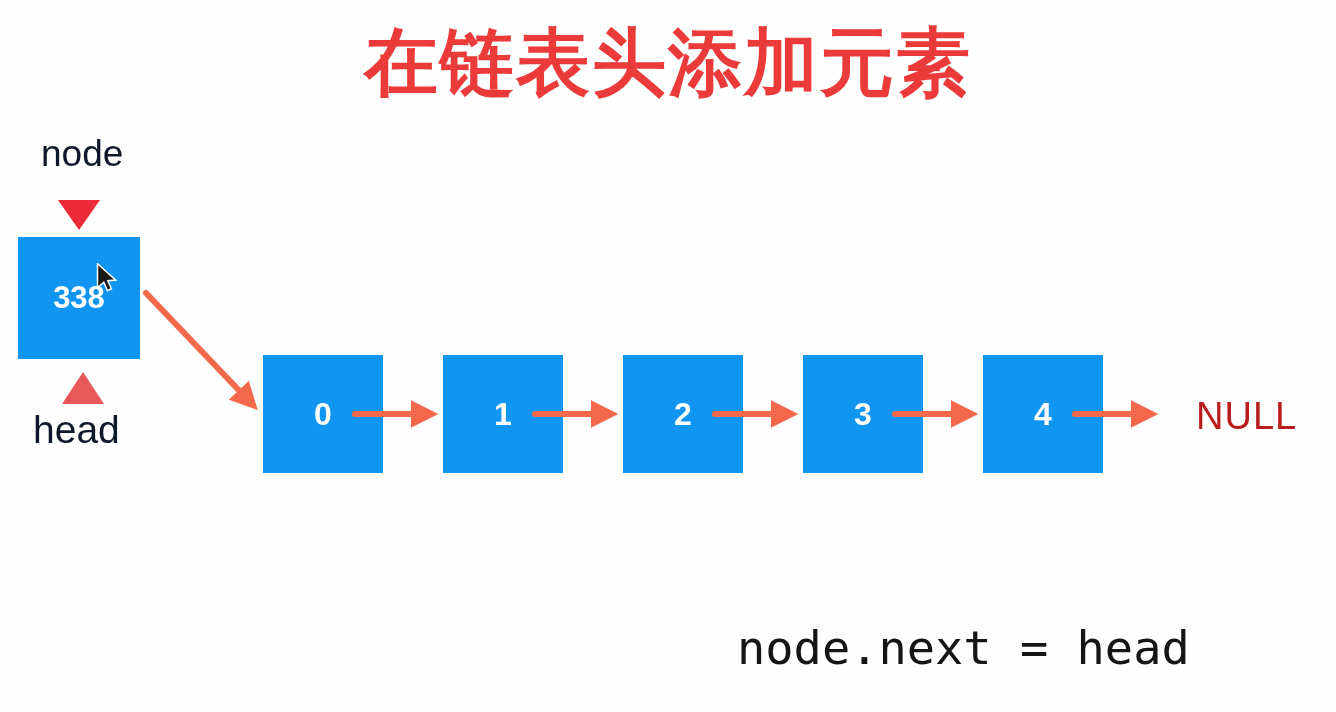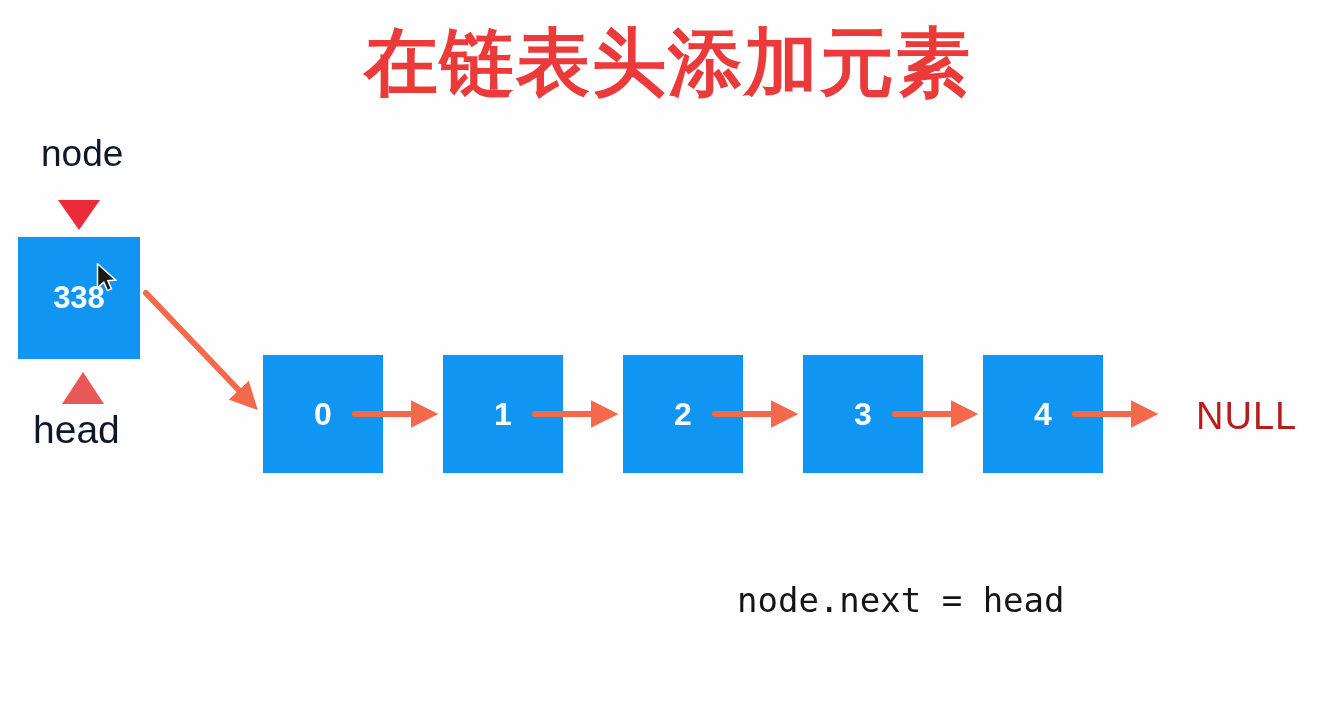--- a/index.html
+++ b/index.html
@@ -81,23 +81,24 @@
   }
   .cursor-icon {
     position: absolute;
     left: 96px; top: 263px;
     width: 21px; height: 30px;
   }
   .code {
     position: absolute;
     left: 737px;
     font-family: "DejaVu Sans Mono", "Liberation Mono", monospace;
-    font-size: 34px;
+    font-size: 47px;
     color: #151515;
     white-space: pre;
+    margin-top: 40px;
   }
   .code1 { top: 580px; }
   .code2 { top: 663px; }
 </style>
 </head>
 <body>
 
 <div class="canvas">
 
   <h1 class="title">在链表头添加元素</h1>

